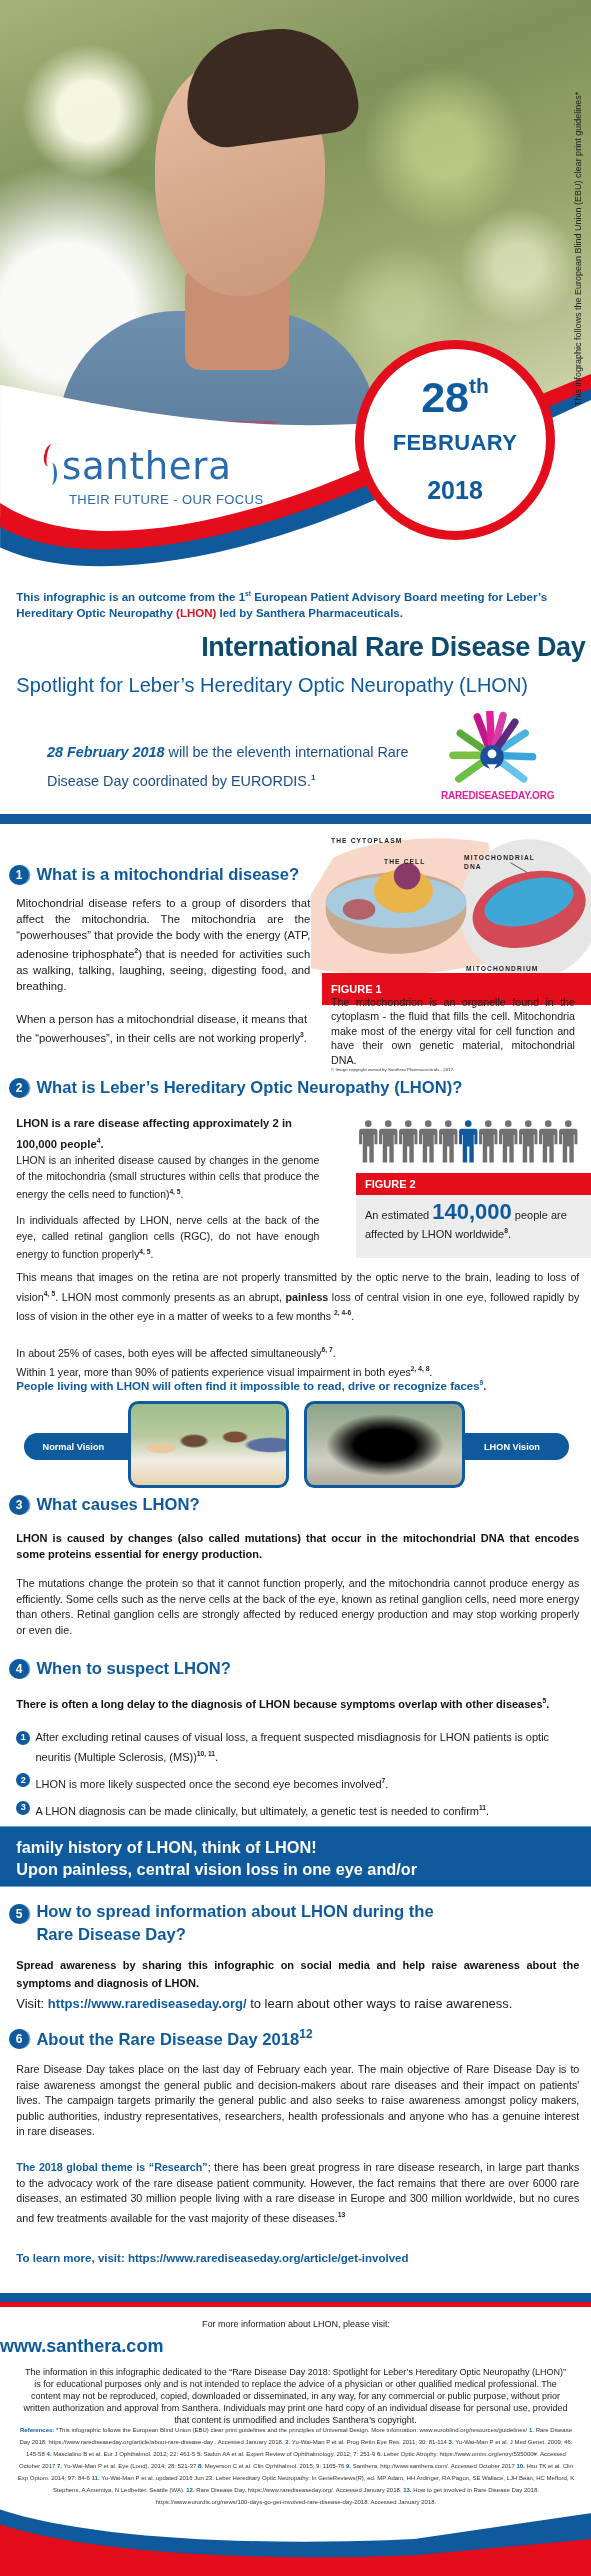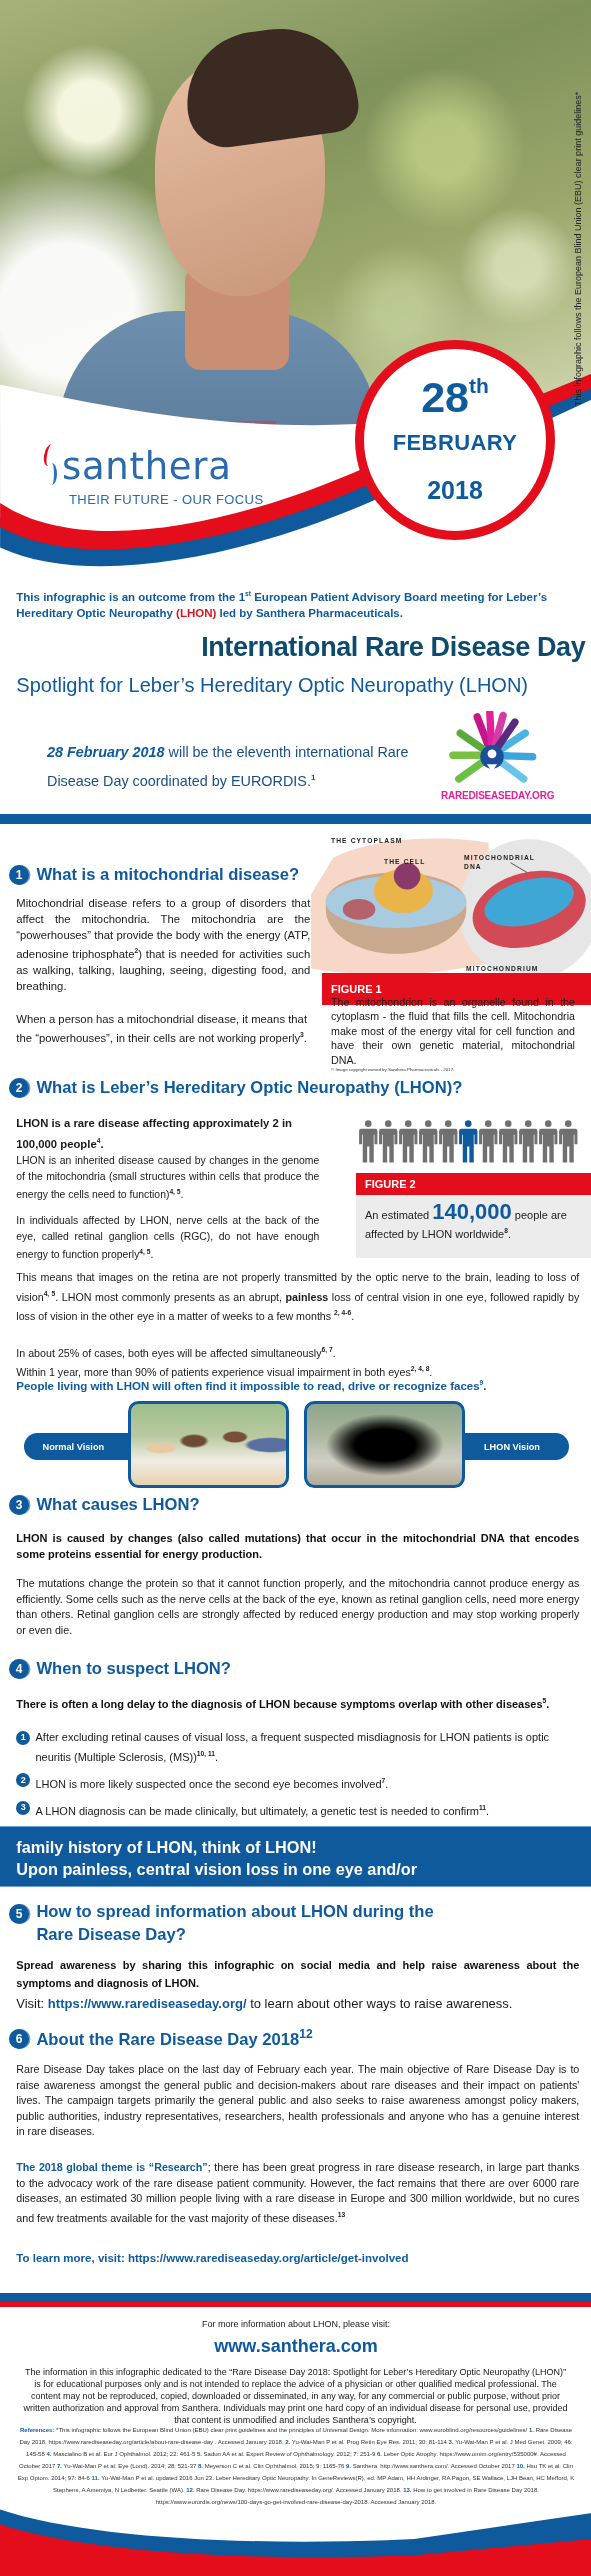--- a/index.html
+++ b/index.html
@@ -110,21 +110,21 @@
 
   .link { color: #0e5a9c; font-weight: bold; }
   .blue-bold { color: #0e5a9c; font-weight: bold; }
 
   .participate { position: absolute; left: 16.3px; top: 2250px; width: 562px; color: #0e5a9c; font-weight: bold; font-size: 11.5px; line-height: 16.3px; }
 
   .footer-stripe-blue { position: absolute; left: 0; top: 2293px; width: 592px; height: 9px; background: #0e5a9c; }
   .footer-stripe-red { position: absolute; left: 0; top: 2302px; width: 592px; height: 5.2px; background: #e30d1b; }
 
   .more-info { position: absolute; left: 0; top: 2319px; width: 592px; text-align: center; font-size: 9px; }
-  .website { position: absolute; left: 0; top: 2336px; width: 592px; text-align: center; color: #0e5a9c; font-weight: bold; font-size: 18px; }
+  .website { position: absolute; left: 0; top: 2336px; width: 592px; color: #0e5a9c; font-weight: bold; font-size: 18px; }
   .disclaimer { position: absolute; left: 22px; top: 2366px; width: 547px; text-align: center; font-size: 9px; line-height: 12px; }
   .refs { position: absolute; left: 15px; top: 2424px; width: 562px; text-align: center; font-size: 6px; line-height: 12px; color: #333; }
   .refs .rn { color: #0e5a9c; font-weight: bold; }
   .refs .rlabel { color: #0e5a9c; font-weight: bold; }
   .footer-wave { position: absolute; left: 0; top: 2502px; width: 592px; height: 74px; }
 </style>
 </head>
 <body>
 
 <div class="hero">

